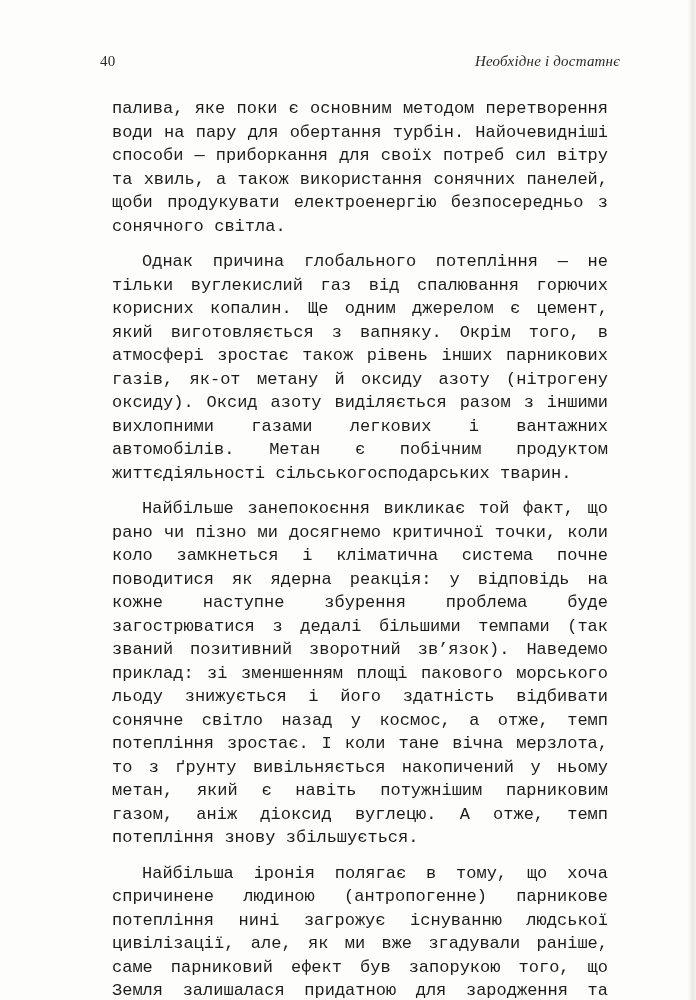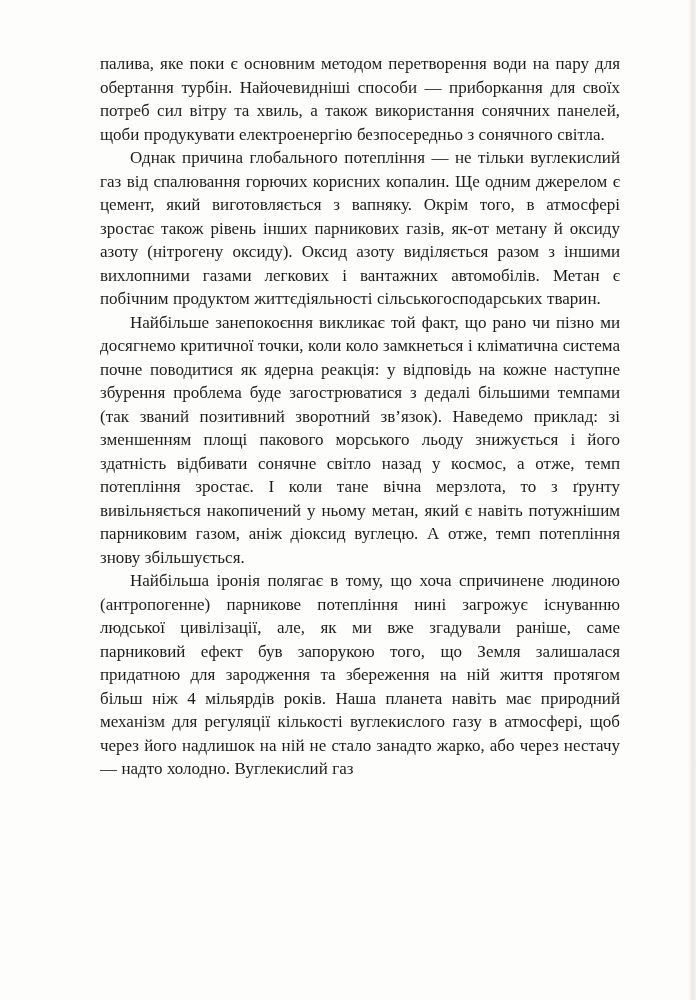--- a/index.html
+++ b/index.html
@@ -41,31 +41,36 @@
     }
     .body-text {
       font-size: 17px;
       line-height: 23.5px;
       text-align: justify;
       hyphens: auto;
       -webkit-hyphens: auto;
       word-spacing: 0.2px;
     }
     .para {
-      margin: 0;
+      margin: 12px;
       text-indent: 30px;
+      font-family: Liberation Mono, monospace;
     }
     .para.no-indent {
       text-indent: 0;
     }
   </style>
 </head>
 <body>
 
 <div class="page">
+  <header class="running-head">
+    <span class="page-num">40</span>
+    <span class="run-title">Необхідне і достатнє</span>
+  </header>
 
   <main class="body-text">
     <p class="para no-indent">палива, яке поки є основним методом перетворення води на пару для обертання турбін. Найочевидніші способи — приборкання для своїх потреб сил вітру та хвиль, а також використання сонячних панелей, щоби продукувати електроенергію безпосередньо з сонячного світла.</p>
     <p class="para">Однак причина глобального потепління — не тільки вуглекислий газ від спалювання горючих корисних копалин. Ще одним джерелом є цемент, який виготовляється з вапняку. Окрім того, в атмосфері зростає також рівень інших парникових газів, як-от метану й оксиду азоту (нітрогену оксиду). Оксид азоту виділяється разом з іншими вихлопними газами легкових і вантажних автомобілів. Метан є побічним продуктом життєдіяльності сільськогосподарських тварин.</p>
     <p class="para">Найбільше занепокоєння викликає той факт, що рано чи пізно ми досягнемо критичної точки, коли коло замкнеться і кліматична система почне поводитися як ядерна реакція: у відповідь на кожне наступне збурення проблема буде загострюватися з дедалі більшими темпами (так званий позитивний зворотний зв’язок). Наведемо приклад: зі зменшенням площі пакового морського льоду знижується і його здатність відбивати сонячне світло назад у космос, а отже, темп потепління зростає. І коли тане вічна мерзлота, то з ґрунту вивільняється накопичений у ньому метан, який є навіть потужнішим парниковим газом, аніж діоксид вуглецю. А отже, темп потепління знову збільшується.</p>
     <p class="para">Найбільша іронія полягає в тому, що хоча спричинене людиною (антропогенне) парникове потепління нині загрожує існуванню людської цивілізації, але, як ми вже згадували раніше, саме парниковий ефект був запорукою того, що Земля залишалася придатною для зародження та збереження на ній життя протягом більш ніж 4 мільярдів років. Наша планета навіть має природний механізм для регуляції кількості вуглекислого газу в атмосфері, щоб через його надлишок на ній не стало занадто жарко, або через нестачу — надто холодно. Вуглекислий газ</p>
   </main>
 </div>
 
 </body></html>

